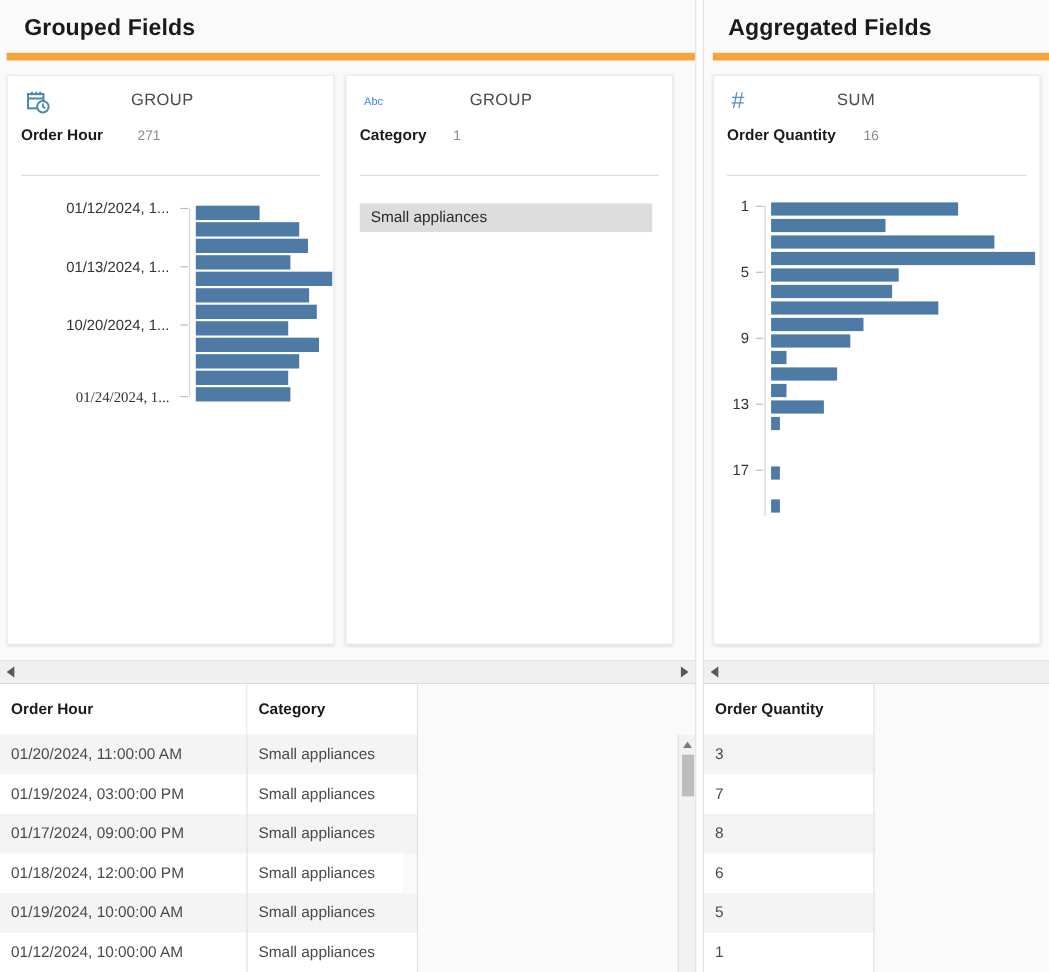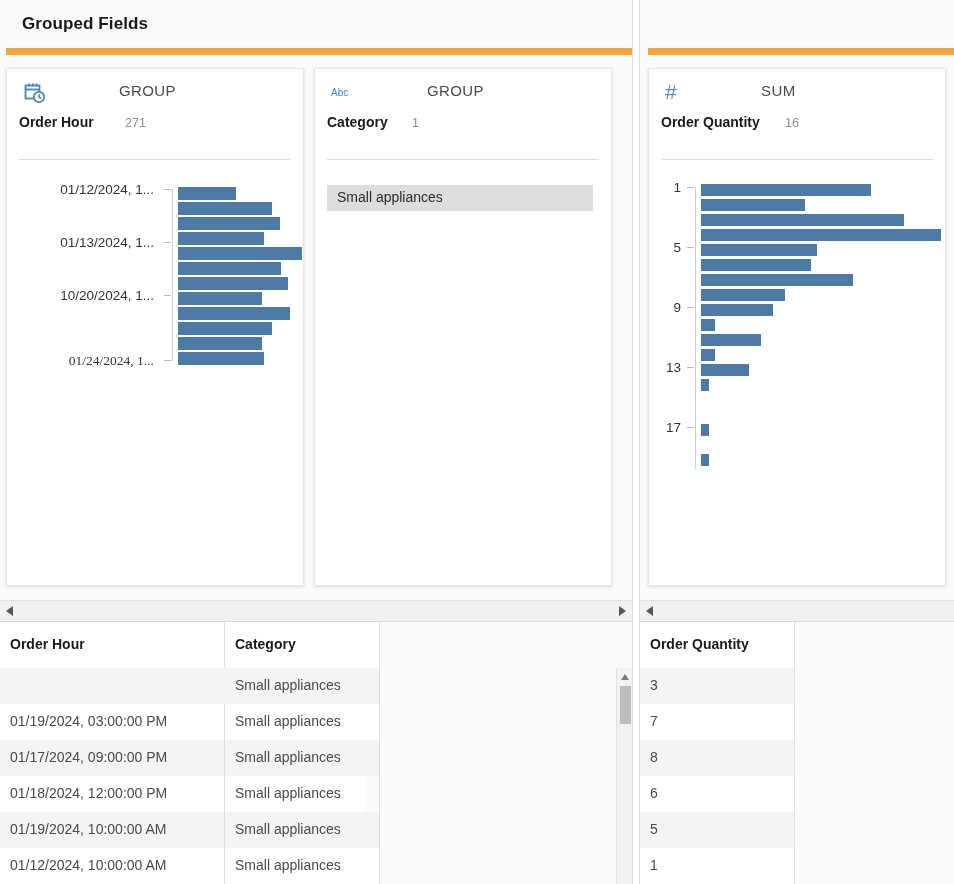--- a/index.html
+++ b/index.html
@@ -21,21 +21,21 @@
     z-index: 5;
   }
 
   
   .pane-header {
     position: absolute; left: 0; right: 0; top: 0; height: 48px;
     background: #fafafa;
   }
   .pane-header-title {
     position: absolute; left: 22px; top: 14px;
-    font-size: 17px; font-weight: bold; color: #1a1a1a; letter-spacing: .1px;
+    font-size: 21px; font-weight: bold; color: #1a1a1a; letter-spacing: .1px;
   }
   .accent-bar {
     position: absolute; left: 6px; right: 0; top: 48px; height: 7px;
     background: #f5a33c;
   }
   .pane-right .accent-bar { left: 8px; right: 0; }
 
   
   .card {
     position: absolute; background: #ffffff;
@@ -240,20 +240,23 @@
             <div class="member-label">Small appliances</div>
           </div>
         </div>
       </div>
     </div>
   </div>
 
   <div class="pane-gap"></div>
 
   <div class="pane pane-right">
+    <div class="pane-header">
+      <div class="pane-header-title">Aggregated Fields</div>
+    </div>
     <div class="accent-bar"></div>
 
     <div class="card card-c3">
       <div class="card-typerow">
         <div class="card-type-icon hash">#</div>
         <div class="card-agg">SUM</div>
       </div>
       <div class="card-fieldrow">
         <div class="card-fieldname">Order Quantity</div>
         <div class="card-fieldcount" style="left:136px;">16</div>
@@ -310,20 +313,23 @@
     <div class="grid-header" style="width:380px;">
       <div class="gh-cell" style="left:0; width:225px;">
         <div class="gh-text">Order Hour</div>
       </div>
       <div class="gh-cell" style="left:225px; width:155px;">
         <div class="gh-text">Category</div>
       </div>
     </div>
     <div class="grid-body">
       <div class="grow odd" style="top:0;   width:380px;">
+        <div class="gcell" style="left:0; width:225px;">
+          <div class="gcell-text">01/20/2024, 11:00:00 AM</div>
+          </div>
         <div class="gcell" style="left:225px; width:155px;">
           <div class="gcell-text">Small appliances</div>
           </div>
       </div>
       <div class="grow even" style="top:36px;  width:380px;">
         <div class="gcell" style="left:0; width:225px;">
           <div class="gcell-text">01/19/2024, 03:00:00 PM</div>
           </div>
         <div class="gcell" style="left:225px; width:155px;">
           <div class="gcell-text">Small appliances</div>

